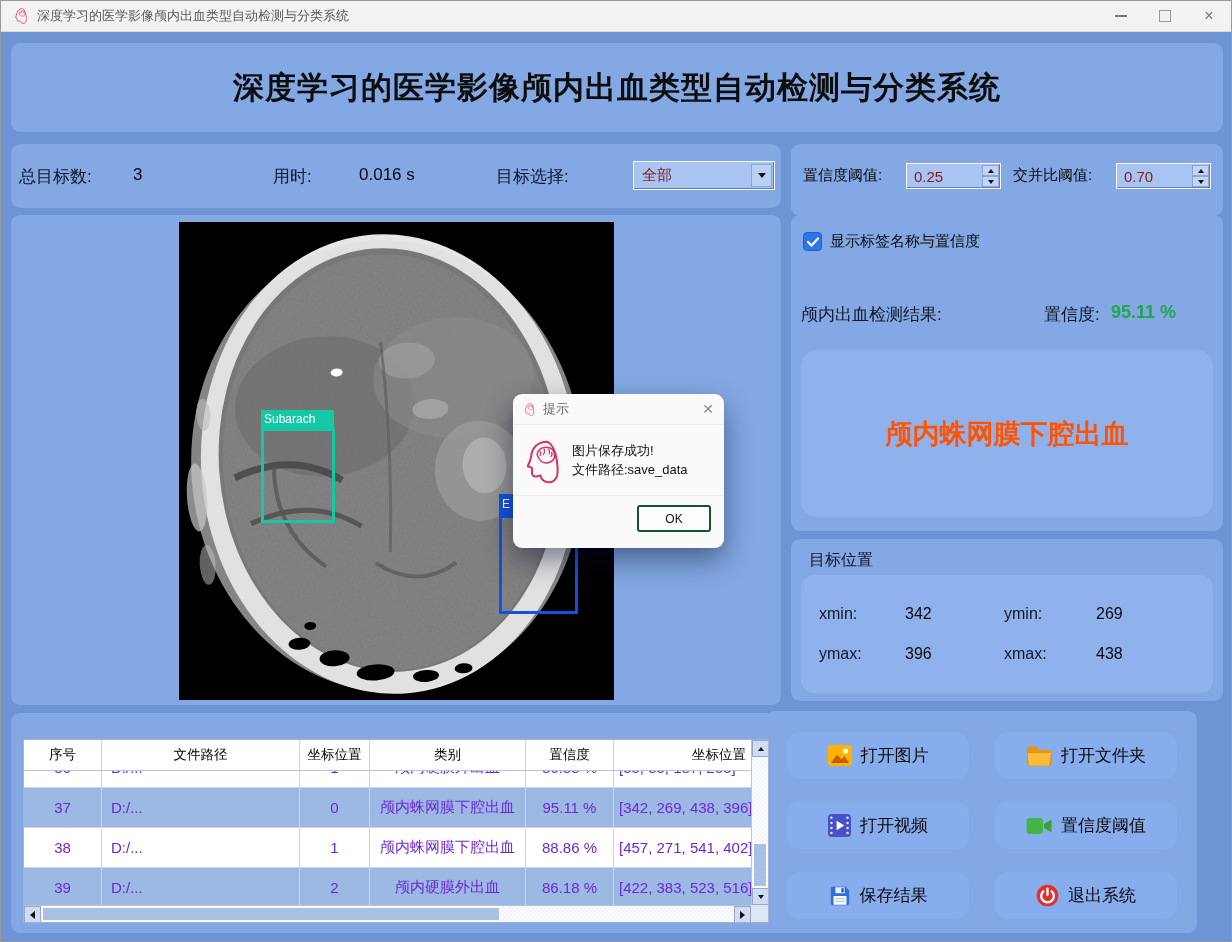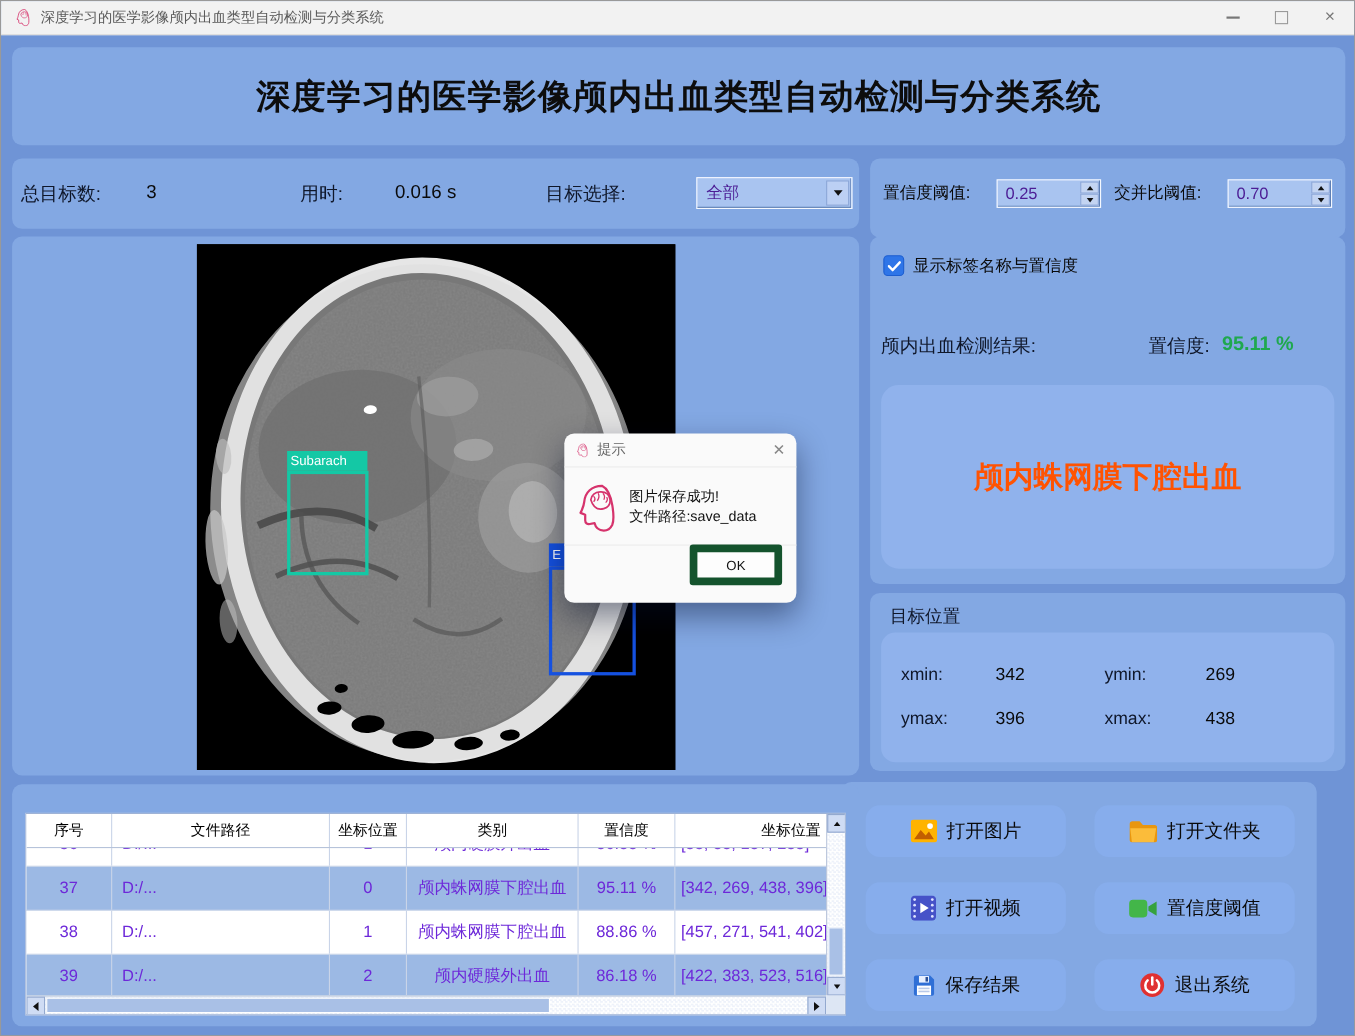--- a/index.html
+++ b/index.html
@@ -18,21 +18,21 @@
   .tb-close{font-size:16px;color:#777;line-height:1;}
   
   .panel{position:absolute;background:#83a8e3;border-radius:9px;}
   .panel-inner{position:absolute;background:#90b2ec;border-radius:16px;}
   .banner{display:flex;align-items:center;justify-content:center;}
   .banner-title{font-size:31px;font-weight:800;color:#0d0d0d;letter-spacing:1px;}
   .lbl{font-weight:400;color:#0f172a;font-size:17px;}
   .val{color:#0a0a0a;font-size:17px;}
   
   .field{background:#a9c4f0;border:1px solid #f4f8ff;box-shadow:inset -1px -1px 0 #5e7fb4;
-    display:flex;align-items:center;font-size:15px;color:#4c1d95;box-sizing:border-box;}
+    display:flex;align-items:center;font-size:15px;color:#7f1d1d;box-sizing:border-box;}
   .combo{position:absolute;width:142px;height:29px;padding-left:8px;}
   .combo-btn{position:absolute;right:2px;top:2px;bottom:2px;width:19px;background:#bcd0f4;
     border:1px solid #8aa6d8;display:flex;align-items:center;justify-content:center;}
   .tri-down{width:0;height:0;border-left:4px solid transparent;border-right:4px solid transparent;border-top:5px solid #111;}
   .tri-up{width:0;height:0;border-left:4px solid transparent;border-right:4px solid transparent;border-bottom:5px solid #111;}
   .spin{position:absolute;width:95px;height:26px;padding-left:7px;}
   .spin-btns{position:absolute;right:1px;top:1px;bottom:1px;width:17px;display:flex;flex-direction:column;}
   .spin-btn{flex:1;background:#c3d4f2;border:1px solid #8aa6d8;display:flex;align-items:center;justify-content:center;}
   .spin-btn .tri-down{border-left-width:3px;border-right-width:3px;border-top-width:4px;}
   .spin-btn .tri-up{border-left-width:3px;border-right-width:3px;border-bottom-width:4px;}
@@ -81,21 +81,21 @@
   
   .dialog{position:absolute;left:512px;top:393px;width:211px;height:154px;background:#fafafa;
     border-radius:9px;box-shadow:0 12px 28px rgba(0,10,40,.45);z-index:10;}
   .dialog-title{position:absolute;top:0;left:0;right:0;height:30px;display:flex;align-items:center;
     border-bottom:1px solid #ececec;}
   .dialog-title .dt-text{font-size:13px;color:#666;margin-left:7px;}
   .dialog-close{margin-left:auto;margin-right:10px;color:#888;font-size:14px;}
   .dialog-body{position:absolute;top:30px;left:0;right:0;display:flex;}
   .dialog-msg{font-size:13px;color:#111;line-height:19px;margin-top:17px;margin-left:12px;}
   .ok-btn{position:absolute;right:13px;bottom:16px;width:70px;height:23px;background:#fdfdfd;
-    border:7px solid #14532d;border-radius:3px;font-size:12px;color:#111;
+    border:2px solid #14532d;border-radius:3px;font-size:12px;color:#111;
     display:flex;align-items:center;justify-content:center;}
   .dialog-sep{position:absolute;left:0;right:0;bottom:52px;border-top:1px solid #ececec;}
   .hidden-defs{position:absolute;width:0;height:0;overflow:hidden;}
 </style>
 </head>
 <body>
 
 <svg class="hidden-defs" xmlns="http://www.w3.org/2000/svg">
   <symbol id="brainhead" viewBox="0 0 40 52">
     <path d="M25 2 C14 2 7 9 6 19 C5.6 23 4 27 2 31 L7 33 L7 39 C7 42 9 43.5 12 43 L17 42 C18.2 47 22 50 27 50 C31 50 34 48 36 44 C38.5 38 37.5 8 25 2 Z" fill="none" stroke="#d6336c" stroke-width="2.4" stroke-linejoin="round"></path>

